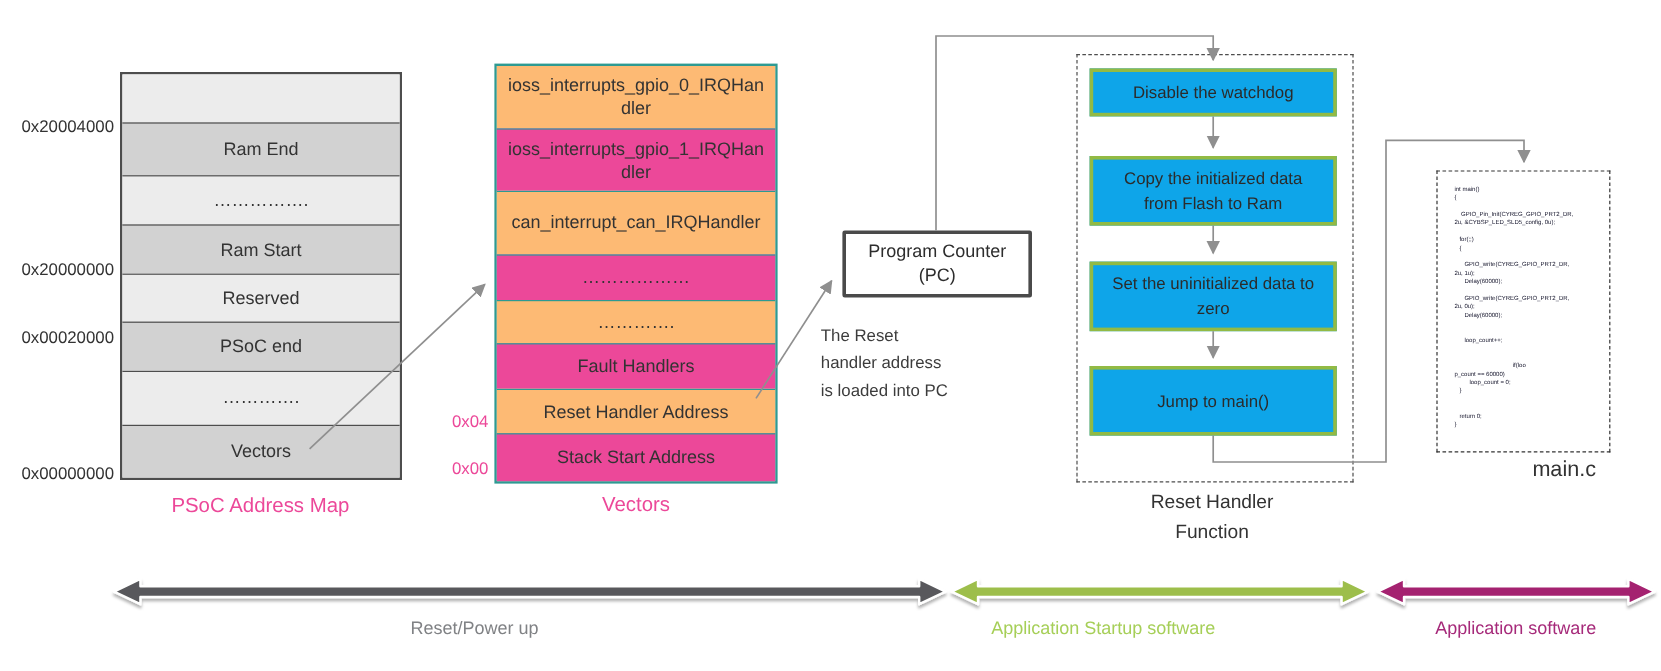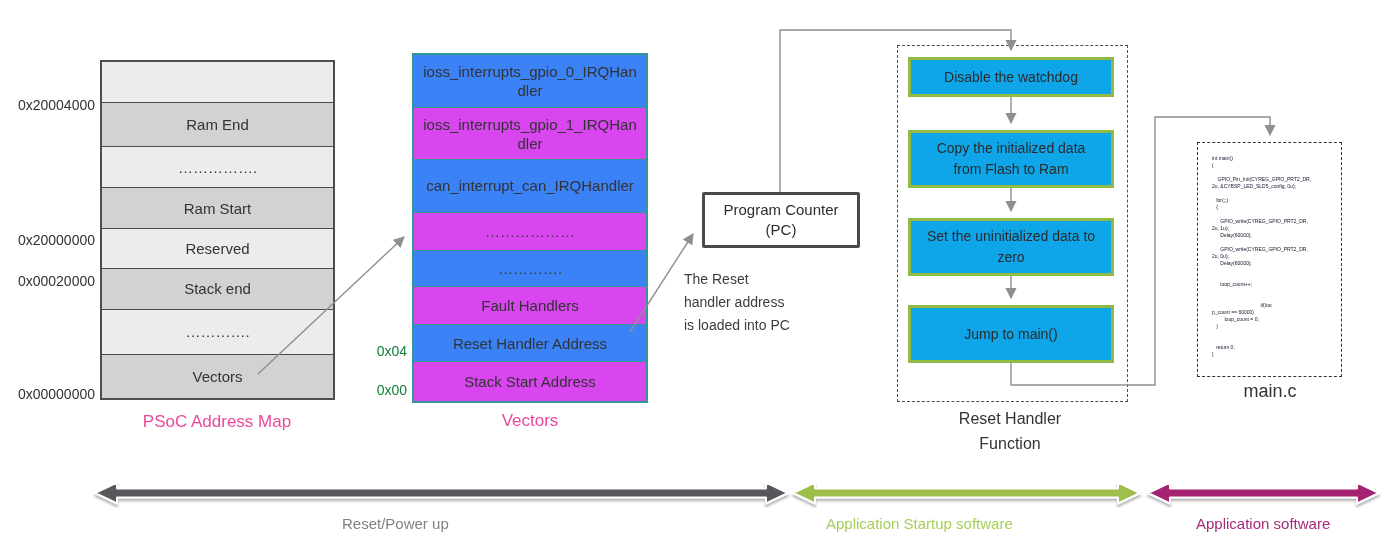--- a/index.html
+++ b/index.html
@@ -16,25 +16,25 @@
                  border:2px solid #4d4d4d; }
   #address-map .row { border-top:1px solid #4d4d4d; }
   #address-map .row:first-child { border-top:none; }
   .gl { background:#ececec; }
   .gd { background:#d2d2d2; }
 
   #vector-table { left:412px; top:53px; width:236px; height:350px;
                   border:2px solid #2e9a92; }
   #vector-table .row { border-top:1px solid #2e9a92; }
   #vector-table .row:first-child { border-top:none; }
-  .tl { background:#3b82f6; }
-  .td { background:#d946ef; }
+  .tl { background:#fdba74; }
+  .td { background:#ec4899; }
 
   .addr { position:absolute; width:92px; text-align:right; font-size:14px; color:#333; }
-  .off  { position:absolute; width:42px; text-align:right; font-size:14px; color:#15803d; }
+  .off  { position:absolute; width:42px; text-align:right; font-size:14px; color:#ec4899; }
 
   .caption { position:absolute; text-align:center; font-size:17px; color:#ec4899; }
 
   
   #pc-box { position:absolute; left:702px; top:192px; width:158px; height:56px;
             border:3px solid #4a4a4a; border-radius:2px; background:#fff;
             display:flex; flex-direction:column; align-items:center; justify-content:center;
             font-size:15px; color:#2d2d2d; line-height:20px; }
 
   #pc-note { position:absolute; left:684px; top:268px; font-size:14px;
@@ -48,45 +48,45 @@
           text-align:center; font-size:14px; color:#2b2b2b; line-height:21px; padding:0 10px; }
   #rh-caption { position:absolute; left:910px; top:406px; width:200px;
                 text-align:center; font-size:16px; color:#333; line-height:25px; }
 
   
   #mainc-box { position:absolute; left:1197px; top:142px; width:145px; height:235px;
                border:1.5px dashed #333; background:#fff; overflow:hidden; }
   #mainc-box pre { font-family:"Liberation Sans", sans-serif; font-size:5px;
                    line-height:7px; color:#14142b; padding:12px 0 0 14px; white-space:pre; }
   #mainc-caption { position:absolute; left:1210px; top:381px; width:120px;
-                   text-align:center; font-size:18px; color:#333; }
+                   text-align:right; font-size:18px; color:#333; }
 
   
   #overlay { position:absolute; left:0; top:0; width:1384px; height:559px; pointer-events:none; }
 
   
   .tlabel { position:absolute; top:515px; font-size:15px; }
 </style>
 </head>
 <body>
 
 <div id="canvas">
 
   <div id="address-map" class="memtable">
     <div class="row gl" style="height:40px"></div>
     <div class="row gd" style="height:45px">Ram End</div>
     <div class="row gl" style="height:42px">…………….</div>
     <div class="row gd" style="height:41px">Ram Start</div>
     <div class="row gl" style="height:40px">Reserved</div>
-    <div class="row gd" style="height:42px">Stack end</div>
+    <div class="row gd" style="height:42px">PSoC end</div>
     <div class="row gl" style="height:45px">………….</div>
     <div class="row gd" style="height:45px">Vectors</div>
   </div>
   <div class="addr" style="left:3px; top:97px">0x20004000</div>
-  <div class="addr" style="left:3px; top:232px">0x20000000</div>
+  <div class="addr" style="left:3px; top:216px">0x20000000</div>
   <div class="addr" style="left:3px; top:273px">0x00020000</div>
   <div class="addr" style="left:3px; top:386px">0x00000000</div>
   <div class="caption" style="left:117px; top:412px; width:200px">PSoC Address Map</div>
 
   <div id="vector-table" class="memtable">
     <div class="row tl" style="height:53px">ioss_interrupts_gpio_0_IRQHandler</div>
     <div class="row td" style="height:52px">ioss_interrupts_gpio_1_IRQHandler</div>
     <div class="row tl" style="height:54px">can_interrupt_can_IRQHandler</div>
     <div class="row td" style="height:38px">………………</div>
     <div class="row tl" style="height:37px">………….</div>

